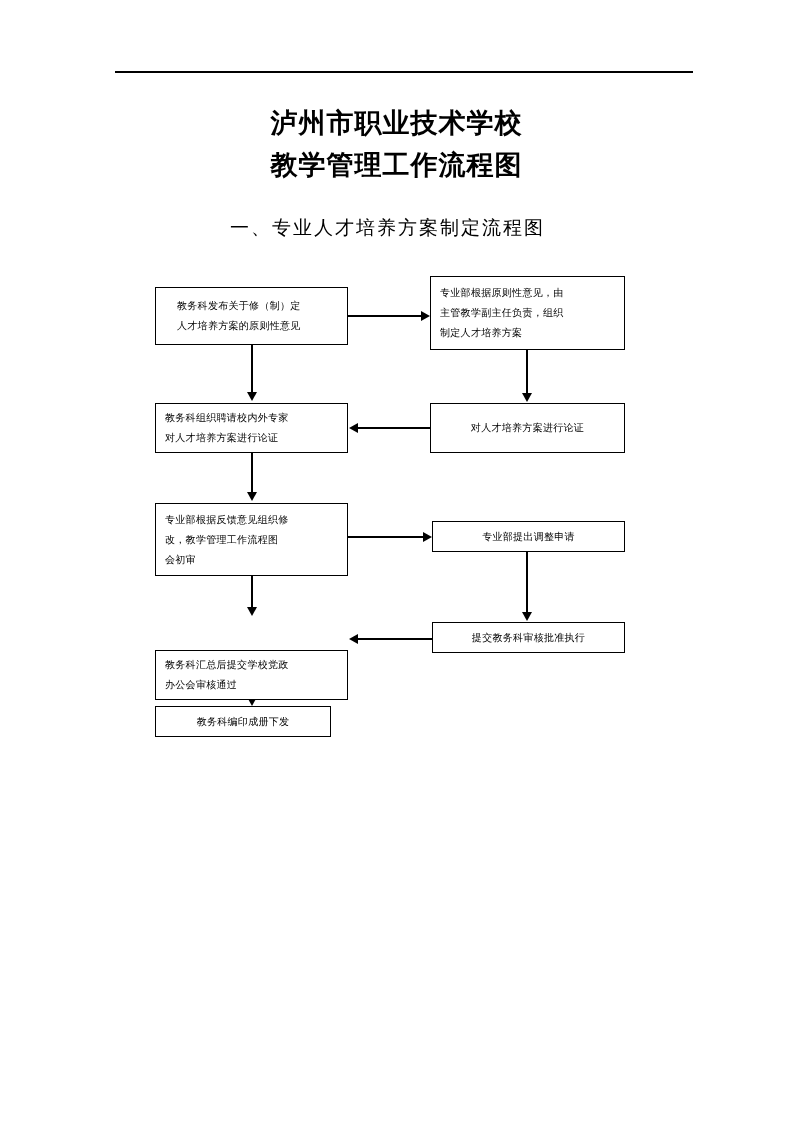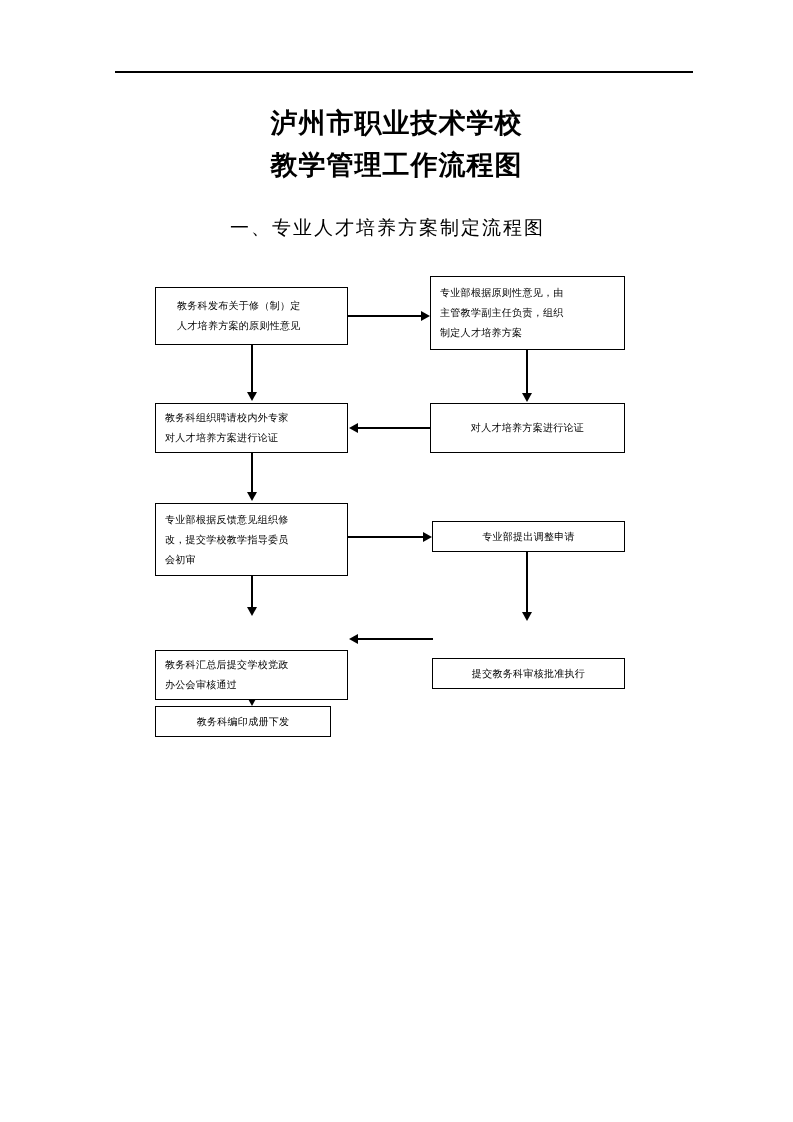--- a/index.html
+++ b/index.html
@@ -156,21 +156,21 @@
   </div>
 
   <div class="conn h" style="left:357px; top:427px; width:73px;"></div>
   <div class="arrow left" style="left:349px; top:423px;"></div>
 
   <div class="conn v" style="left:251px; top:453px; height:41px;"></div>
   <div class="arrow down" style="left:247px; top:492px;"></div>
 
   <div class="node" style="left:155px; top:503px; width:193px; height:73px;">
     <span class="node-text">专业部根据反馈意见组织修
-改，提交学校教学指导委员
+改，教学管理工作流程图
 会初审</span>
   </div>
 
   <div class="node center" style="left:432px; top:521px; width:193px; height:31px;">
     <span class="node-text">专业部提出调整申请</span>
   </div>
 
   <div class="conn h" style="left:348px; top:536px; width:77px;"></div>
   <div class="arrow right" style="left:423px; top:532px;"></div>
 
@@ -178,21 +178,21 @@
   <div class="arrow down" style="left:247px; top:607px;"></div>
 
   <div class="conn v" style="left:526px; top:552px; height:62px;"></div>
   <div class="arrow down" style="left:522px; top:612px;"></div>
 
   <div class="node" style="left:155px; top:650px; width:193px; height:50px;">
     <span class="node-text">教务科汇总后提交学校党政
 办公会审核通过</span>
   </div>
 
-  <div class="node center" style="left:432px; top:622px; width:193px; height:31px;margin-top:36px;">
+  <div class="node center" style="left:432px; top:622px; width:193px; height:31px;">
     <span class="node-text">提交教务科审核批准执行</span>
   </div>
 
   <div class="conn h" style="left:357px; top:638px; width:76px;"></div>
   <div class="arrow left" style="left:349px; top:634px;"></div>
 
   <div class="conn v" style="left:251px; top:668px; height:32px;"></div>
   <div class="arrow down" style="left:247px; top:697px;"></div>
 
   <div class="node center" style="left:155px; top:706px; width:176px; height:31px;">

